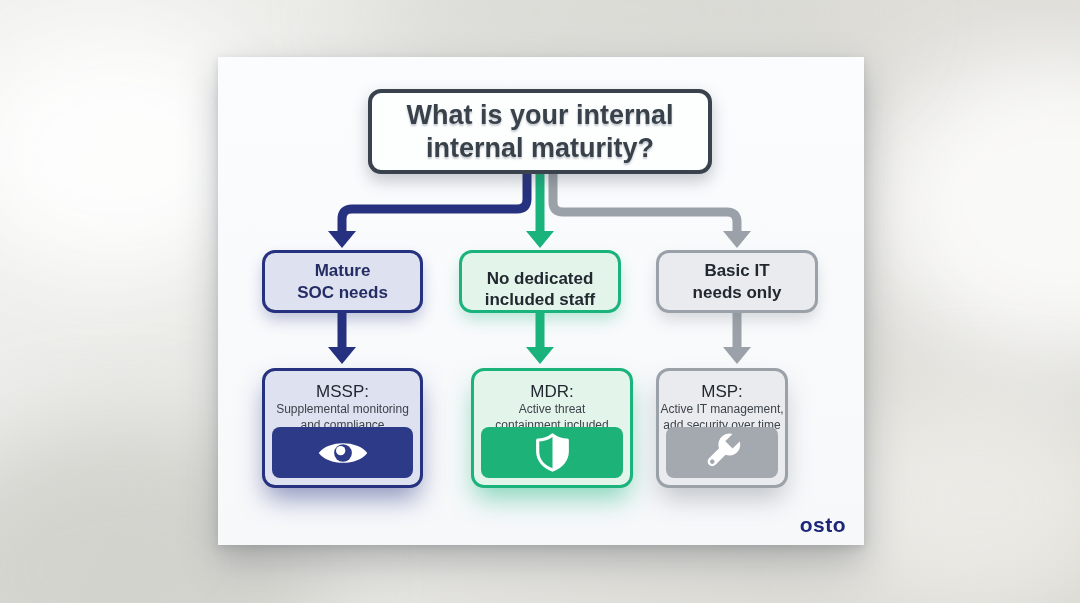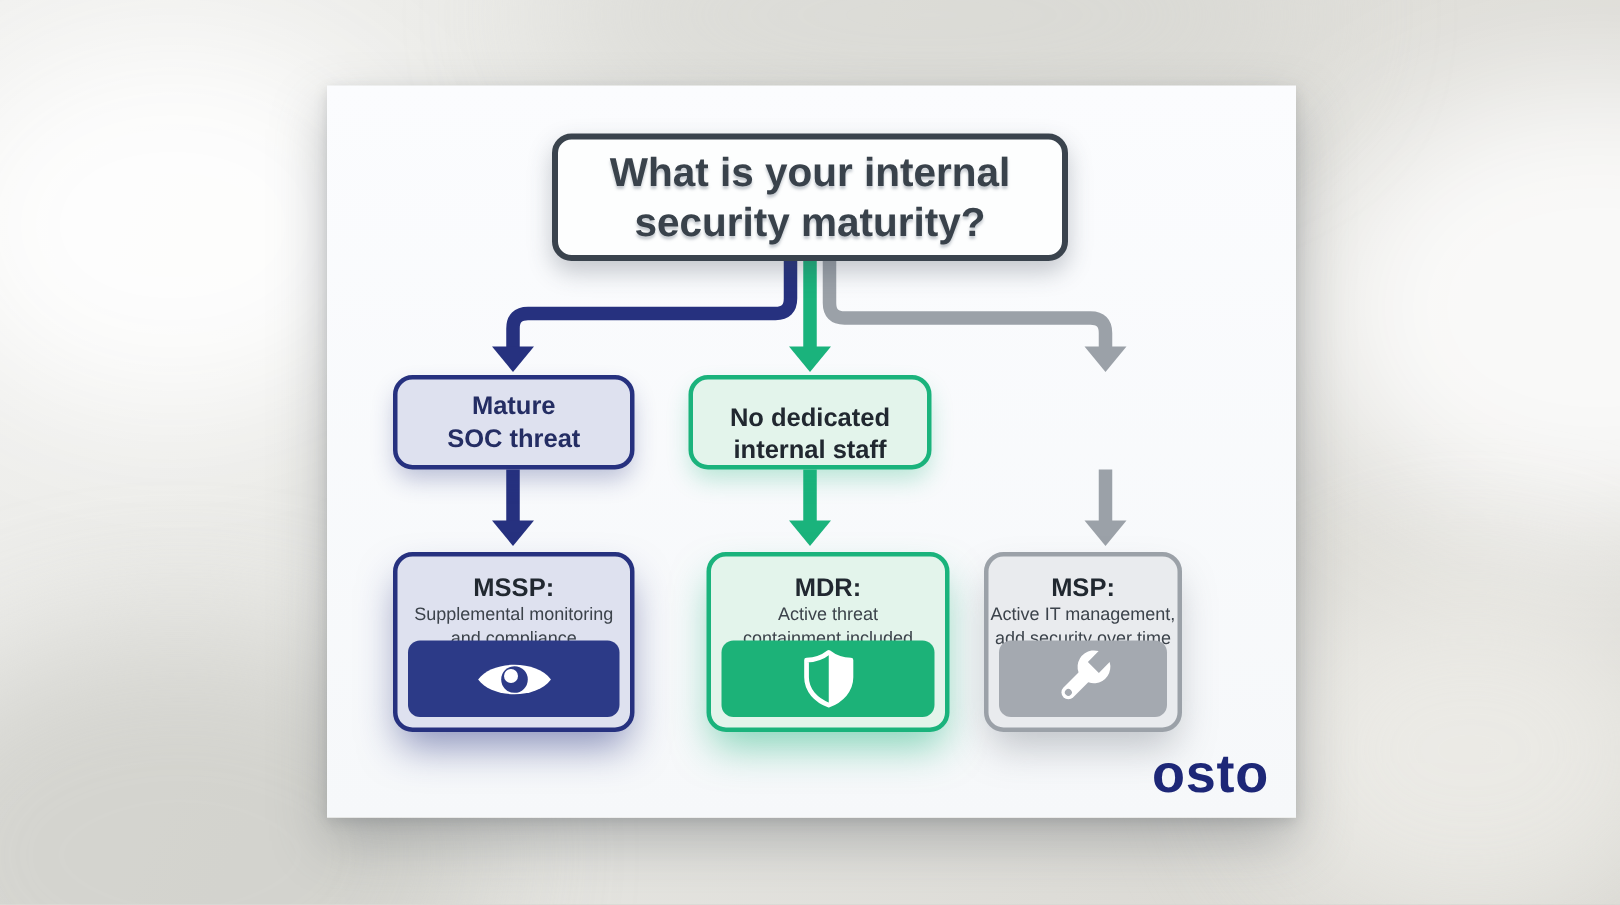--- a/index.html
+++ b/index.html
@@ -32,21 +32,21 @@
     text-shadow:0 2px 2px rgba(110,120,135,.40);
   }
 
   .box{position:absolute;border-radius:13px;text-align:center;}
   .cond{
     top:193px;height:63px;border:3px solid;
     display:flex;flex-direction:column;align-items:center;justify-content:center;
     font-size:17px;font-weight:700;line-height:1.25;
   }
   .result{top:311px;height:120px;border:3px solid;}
-  .r-title{margin-top:11px;font-size:17px;font-weight:700;color:var(--darkText,#212830);}
+  .r-title{margin-top:11px;font-size:17px;font-weight:400;color:var(--darkText,#212830);}
   .r-sub{font-size:12px;line-height:1.3;color:var(--subText,#3c434b);}
   .bar{
     position:absolute;left:7px;right:7px;bottom:7px;height:51px;border-radius:8px;
     display:flex;align-items:center;justify-content:center;
   }
 
   .navy.cond{background:var(--navyLight,#dee1ef);border-color:var(--navy,#26317f);
     color:var(--navyText,#242d63);box-shadow:0 8px 16px -2px rgba(38,49,127,.30);}
   .green.cond{background:var(--greenLight,#e3f4eb);border-color:var(--green,#1ab37c);
     color:var(--darkText,#212830);box-shadow:0 8px 16px -2px rgba(26,179,124,.30);}
@@ -59,21 +59,21 @@
     box-shadow:0 14px 26px -4px rgba(26,179,124,.50);}
   .gray.result{background:var(--grayLight,#e9ebee);border-color:var(--gray,#9ba1a8);
     box-shadow:0 14px 26px -4px rgba(125,131,140,.45);}
 
   .navy .bar{background:var(--navyBar,#2c3a87);}
   .green .bar{background:var(--greenBar,#1cb278);}
   .gray .bar{background:var(--grayBar,#a4a9b0);}
 
   .logo{
     position:absolute;right:18px;bottom:8px;
-    font-size:36px;font-weight:700;letter-spacing:.5px;color:var(--logo,#1d2777);
+    font-size:21px;font-weight:700;letter-spacing:.5px;color:var(--logo,#1d2777);
   }
 </style>
 </head>
 <body>
 
 <div class="stage">
   <div>
     <div class="blob b1"></div>
     <div class="blob b2"></div>
     <div class="blob b3"></div>
@@ -95,30 +95,34 @@
       <path d="M124 256 V292" fill="none" stroke="var(--navy,#26317f)" stroke-width="9"></path>
       <polygon points="110,290 138,290 124,307" fill="var(--navy,#26317f)"></polygon>
       <path d="M322 256 V292" fill="none" stroke="var(--green,#1ab37c)" stroke-width="9"></path>
       <polygon points="308,290 336,290 322,307" fill="var(--green,#1ab37c)"></polygon>
       <path d="M519 256 V292" fill="none" stroke="var(--gray,#9ba1a8)" stroke-width="9"></path>
       <polygon points="505,290 533,290 519,307" fill="var(--gray,#9ba1a8)"></polygon>
     </svg>
 
     <div class="title-box">
       <div>What is your internal</div>
-      <div>security maturity?</div>
+      <div>internal maturity?</div>
     </div>
 
     <div class="box cond navy" style="left:44px;width:161px;">
       <div>Mature</div>
-      <div>SOC threat</div>
+      <div>SOC needs</div>
     </div>
     <div class="box cond green" style="left:241px;width:162px;justify-content:flex-end;">
       <div>No dedicated</div>
-      <div>internal staff</div>
+      <div>included staff</div>
+    </div>
+    <div class="box cond gray" style="left:438px;width:162px;">
+      <div>Basic IT</div>
+      <div>needs only</div>
     </div>
 
     <div class="box result navy" style="left:44px;width:161px;">
       <div class="r-title">MSSP:</div>
       <div class="r-sub">Supplemental monitoring</div>
       <div class="r-sub">and compliance</div>
       <div class="bar">
         <svg width="56" height="38" viewBox="0 0 60 40">
           <path d="M4 20 C14 6 46 6 56 20 C46 34 14 34 4 20 Z" fill="#ffffff"></path>
           <circle cx="30" cy="20" r="9.5" fill="var(--navyBar,#2c3a87)"></circle>

